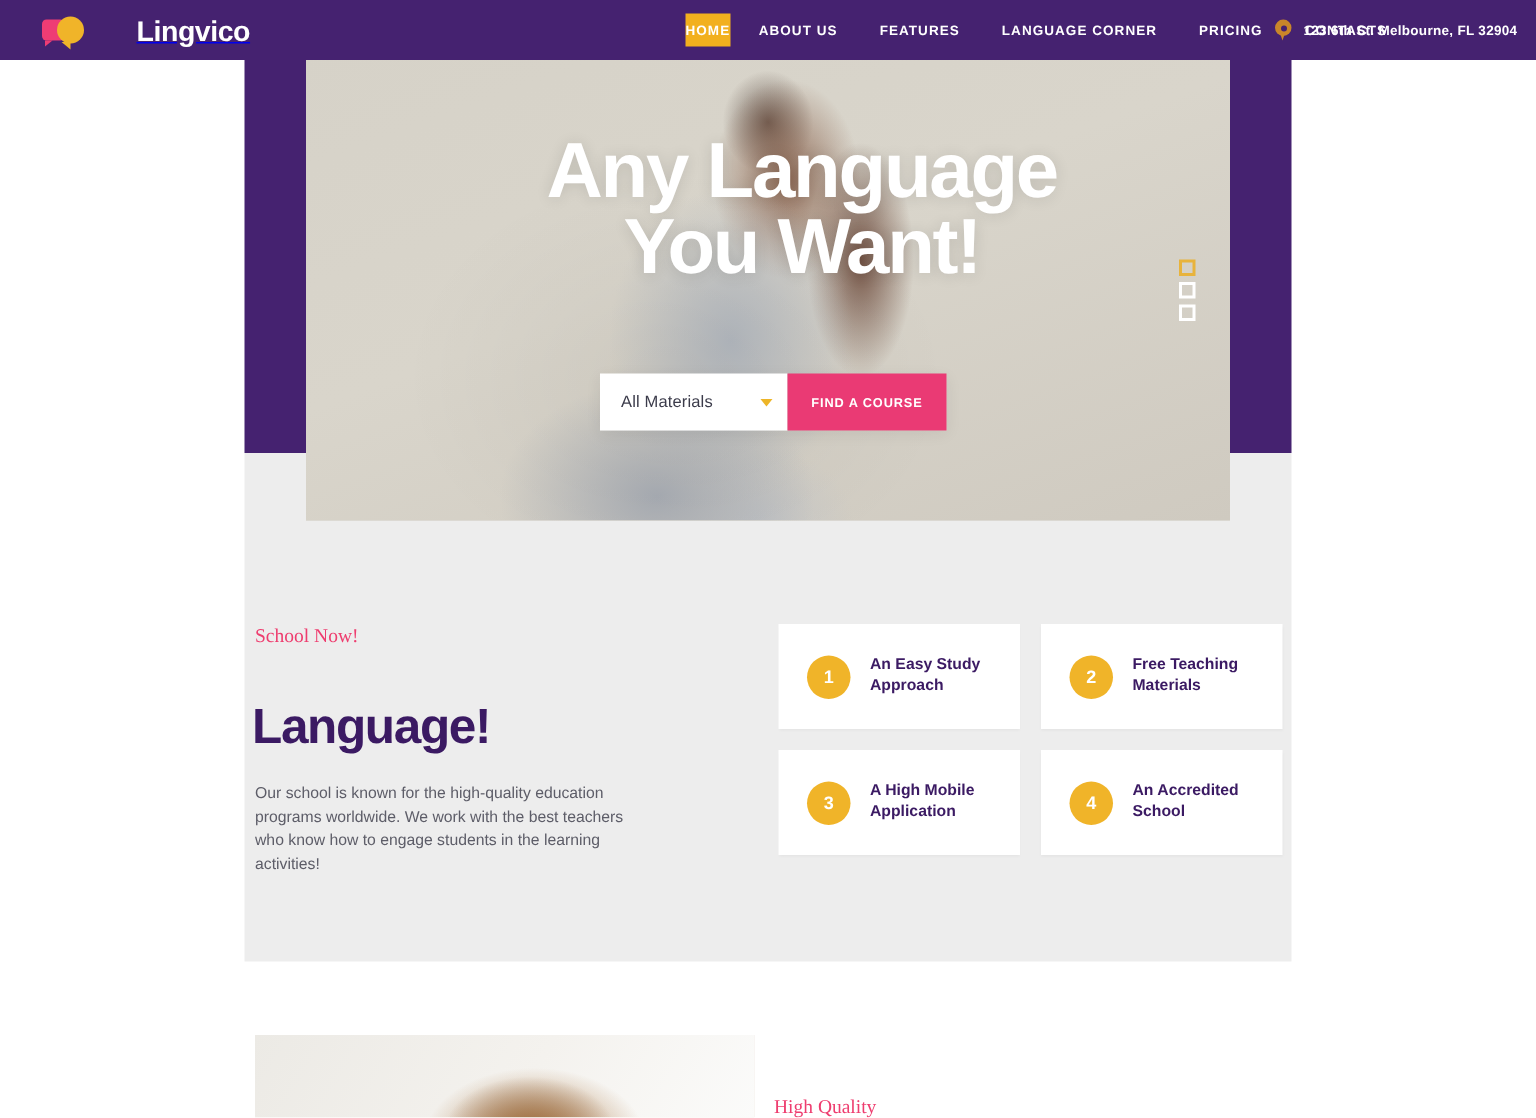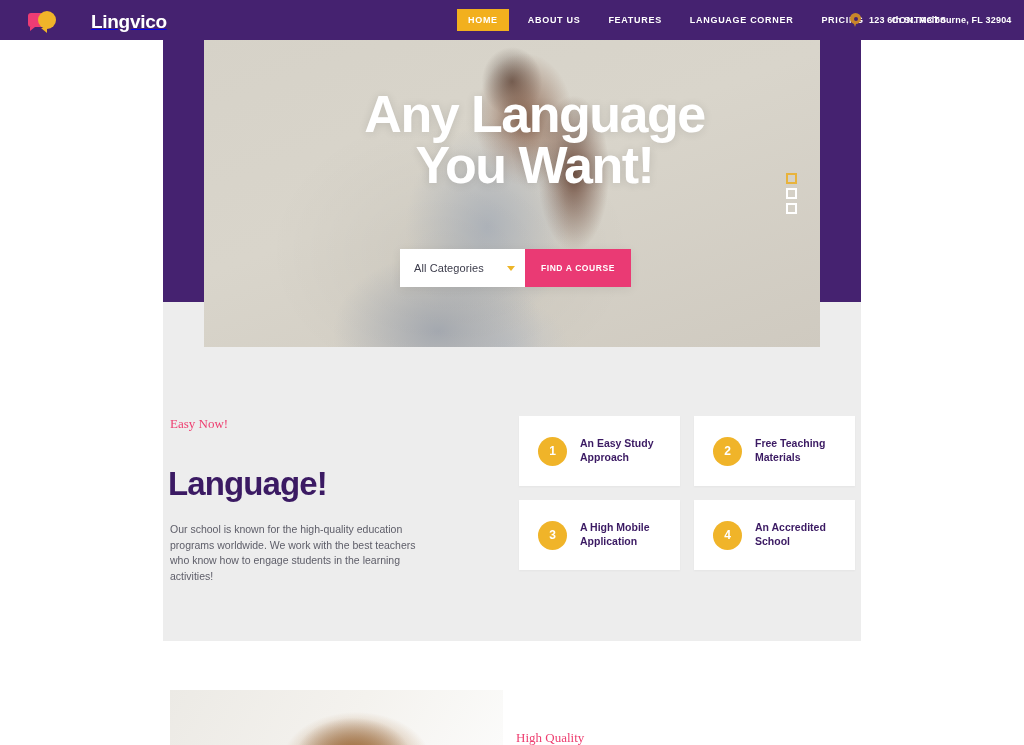--- a/index.html
+++ b/index.html
@@ -40,21 +40,21 @@
   .logo-text {
     color: #ffffff; font-size: 19px; font-weight: 700; letter-spacing: -0.3px;
   }
 
   .nav { position: absolute; left: 452px; top: 0; height: 40px; display: flex; align-items: center; }
   .nav-item {
     color: #ffffff; font-size: 9px; font-weight: 700; letter-spacing: 0.7px;
     text-transform: uppercase; padding: 6px 9px; margin: 0 5px; text-decoration: none;
     white-space: nowrap; cursor: pointer;
   }
-  .nav-item.active { background: #f2b01e; color: #ffffff; padding: 6px 11px; }
+  .nav-item.active { background: #f2b01e; color: #ffffff; padding: 6px 0; }
 
   .addr { position: absolute; left: 850px; top: 0; height: 40px; display: flex; align-items: center; gap: 8px; }
   .pin {
     width: 11px; height: 14px; position: relative;
   }
   .pin-body {
     position: absolute; top: 0; left: 0; width: 11px; height: 11px;
     background: #c9862a; border-radius: 50% 50% 50% 50%;
   }
   .pin-body::after {
@@ -234,28 +234,28 @@
     </h1>
 
     <div class="dots">
       <span class="dot active"></span>
       <span class="dot"></span>
       <span class="dot"></span>
     </div>
 
     <form class="searchbar">
       <div class="cat-select">
-        <span class="cat-label">All Categories</span>
+        <span class="cat-label">All Materials</span>
         <span class="caret"></span>
       </div>
       <button class="find-btn" type="button">FIND A COURSE</button>
     </form>
   </section>
 
-  <div class="start-now">Easy Now!</div>
+  <div class="start-now">School Now!</div>
 
   <h2 class="learn-title">
     <br>
     <span>Language!</span>
   </h2>
 
   <p class="learn-body">Our school is known for the high-quality education programs worldwide. We work with the best teachers who know how to engage students in the learning activities!</p>
 
   <div class="cards">
     <div class="card-row">

